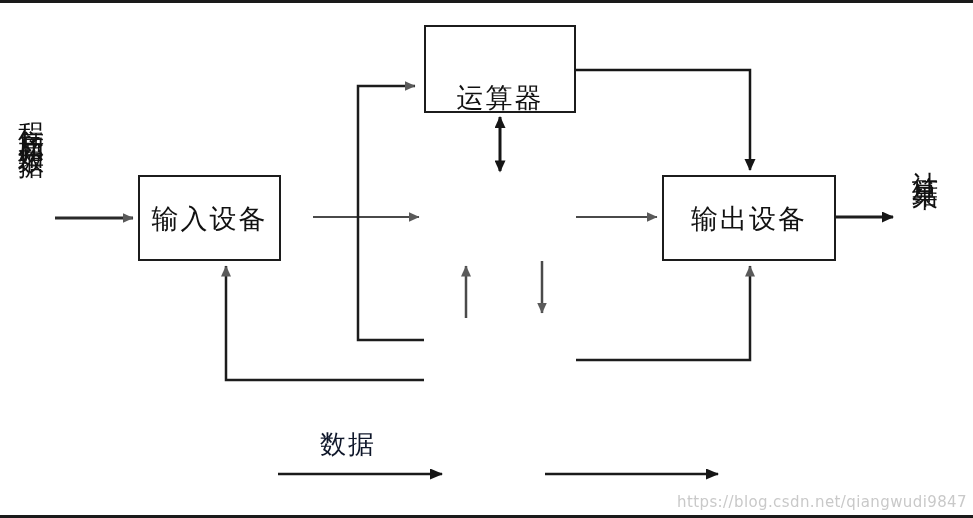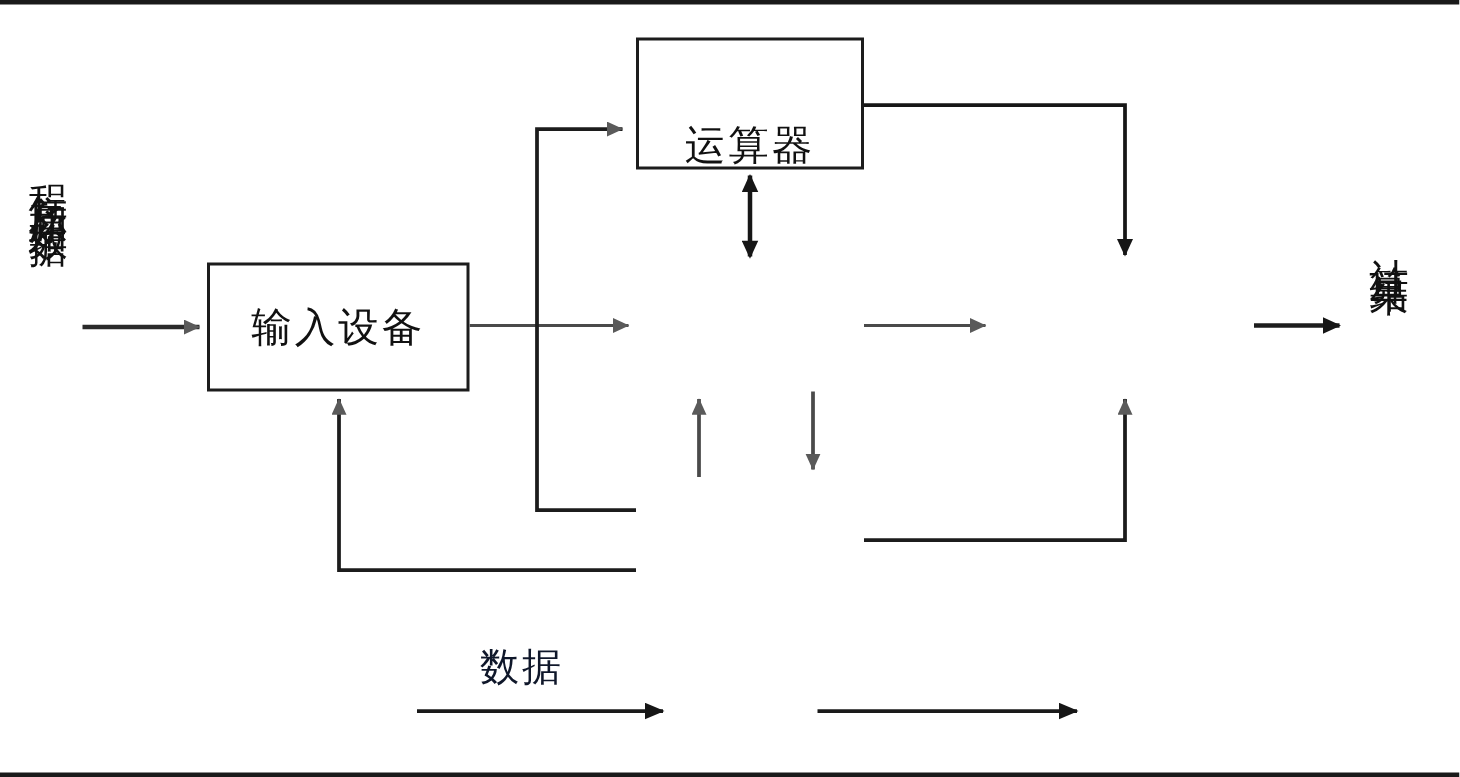--- a/index.html
+++ b/index.html
@@ -141,28 +141,32 @@
 
     <g>
       <line x1="545" y1="471" x2="718" y2="471" stroke="#1a1a1a" stroke-width="2.5" marker-end="url(#ah-legend)"></line>
     </g>
   </svg>
 
   <div class="node" style="left:424px;top:22px;width:152px;height:88px;align-items:flex-end;">
     <span>运算器</span>
   </div>
 
-  <div class="node" style="left:138px;top:172px;width:175px;height:86px;">
+  <div class="node" style="left:138px;top:172px;width:143px;height:86px;">
     <span>输入设备</span>
   </div>
 
 
+  <div class="node" style="left:662px;top:172px;width:174px;height:86px;">
+    <span>输出设备</span>
+  </div>
 
 
   <div class="vlabel" style="left:18px;top:100px;">程序和原始数据</div>
 
   <div class="vlabel" style="left:912px;top:148px;">计算结果</div>
 
   <div class="legend-text" style="left:320px;top:424px;">数据</div>
 
 
+  <div class="watermark">https://blog.csdn.net/qiangwudi9847</div>
 
 </div>
 
 </body></html>

